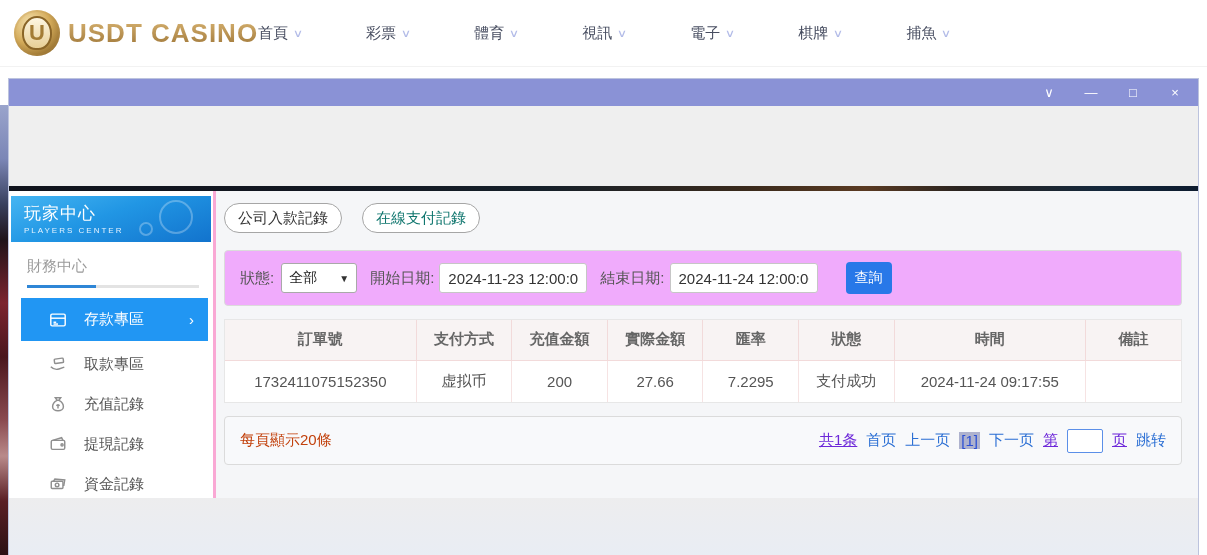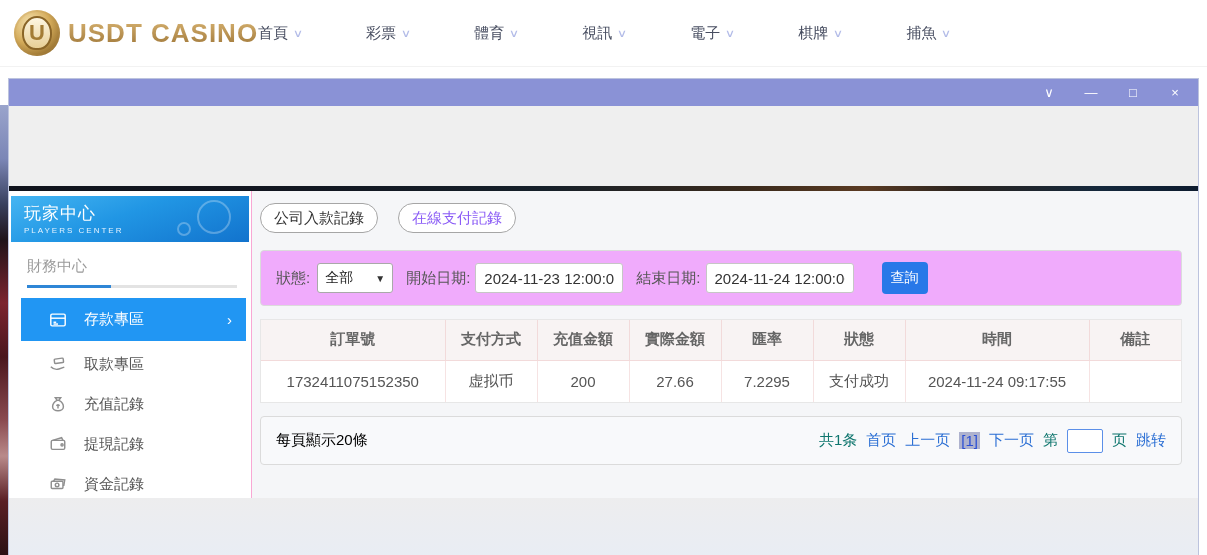--- a/index.html
+++ b/index.html
@@ -36,21 +36,21 @@
   .dark-strip { height:5px;
     background:linear-gradient(90deg,#10131c 0%,#121721 25%,#16202a 45%,#3a2a1c 62%,#5a3a22 72%,#2a2420 80%,#14283c 92%,#0d1b2e 100%); }
 
   .main { display:flex; height:307px; }
 
   
   .photo-strip { position:absolute; left:0; top:105px; width:8px; height:450px;
     background:linear-gradient(180deg,#9aa4cc 0%,#7b86b6 12%,#39405e 22%,#20131a 30%,#7c2430 44%,#4a161e 56%,#8a4a50 70%,#b98a8a 78%,#5a1f26 88%,#2c1114 100%); }
 
   
-  .sidebar { width:243px; background:#fff; border-right:1px solid #f9a8d4; position:relative; }
+  .sidebar { width:207px; background:#fff; border-right:3px solid #f9a8d4; position:relative; }
   .sb-header { margin:5px 2px 0 2px; height:46px; position:relative; overflow:hidden;
     background:linear-gradient(160deg,#45b5f2 0%,#2196e4 45%,#1273cd 100%); padding:6px 0 0 13px; }
   .sb-title { color:#fff; font-size:17px; letter-spacing:1px; }
   .sb-sub { color:#e3f2ff; font-size:8px; letter-spacing:2px; margin-top:1px; }
   .sb-wm1,.sb-wm2 { position:absolute; border:2px solid rgba(255,255,255,.28); border-radius:50%; }
   .sb-wm1 { width:34px; height:34px; right:18px; top:4px; }
   .sb-wm2 { width:14px; height:14px; right:58px; top:26px; }
   .sb-section { margin:15px 0 0 18px; color:#9b9b9b; font-size:15px; }
   .sb-underline { margin:9px 14px 0 18px; height:3px;
     background:linear-gradient(90deg,#2f86d6 0 40%,#e3e3e3 40% 100%); }
@@ -60,21 +60,21 @@
   .sb-item.active { background:#2196f3; color:#fff; height:43px; margin-bottom:3px; }
   .sb-icon { width:18px; height:18px; margin-right:17px; color:#8f8f8f; flex:0 0 18px; }
   .sb-item.active .sb-icon { color:#fff; }
   .sb-arrow { position:absolute; right:14px; font-size:15px; color:#fff; }
 
   
   .content { flex:1; background:#f5f6f8; padding:12px 16px 0 8px; }
   .tabs { display:flex; gap:20px; }
   .tab { height:30px; border:1px solid #a6a6a6; border-radius:16px; background:#fff;
     padding:0 13px; display:flex; align-items:center; font-size:15px; color:#333; cursor:pointer; }
-  .tab.active { color:#8b5cf6; }
+  .tab.active { color:#0f766e; }
 
   .filter-panel { margin-top:17px; height:56px; background:#f0abfc; border:1px solid #dbdbdb;
     border-radius:4px; display:flex; align-items:center; padding-left:15px; }
   .f-label { font-size:15px; color:#555; }
   .select-box { width:76px; height:30px; border:1px solid #a9a9a9; border-radius:3px; background:#fff;
     display:flex; align-items:center; justify-content:space-between; padding:0 7px; margin-left:7px;
     font-size:14px; color:#222; cursor:pointer; }
   .select-caret { font-size:10px; color:#333; }
   .date-input { width:148px; height:30px; border:1px solid #c6c6c6; border-radius:3px;
     font-size:15px; padding:0 8px; color:#333; margin-left:5px;
@@ -88,23 +88,23 @@
   table { width:100%; border-collapse:collapse; font-size:15px; table-layout:fixed; }
   th { height:40px; background:#f8f3f3; color:#666; font-weight:bold;
     border-right:1px solid #f2dada; border-bottom:1px solid #f2dada; }
   th:last-child, td:last-child { border-right:none; }
   td { height:42px; text-align:center; color:#555; border-right:1px solid #f6e3e3; background:#fff; }
   .c0{width:20%}.c1{width:10%}.c2{width:10%}.c3{width:10%}.c4{width:10%}.c5{width:10%}.c6{width:20%}.c7{width:10%}
 
   .pager-panel { margin-top:13px; height:49px; background:#f8f9fb; border:1px solid #dbdbdb;
     border-radius:4px; display:flex; align-items:center; justify-content:space-between;
     padding:0 15px; font-size:15px; }
-  .pp-left { color:#000000; }
+  .pp-left { color:#c2410c; }
   .pp-right { display:flex; align-items:center; gap:9px; }
-  .pp-total { color:#0f766e; }
+  .pp-total { color:#6d28d9;text-decoration:underline; }
   .pp-link { color:#2b6fd4; cursor:pointer; }
   .pp-current { background:#aeb2ce; color:#2b4fd4; padding:0 2px; }
   .pp-jump-input { width:36px; height:24px; border:1px solid #5b8fe8; border-radius:2px; }
 
   .bottom-band { height:58px; background:linear-gradient(180deg,#ededee 0%,#e9edf4 100%); }
 </style>
 </head>
 <body>
 
 <div class="topbar">

